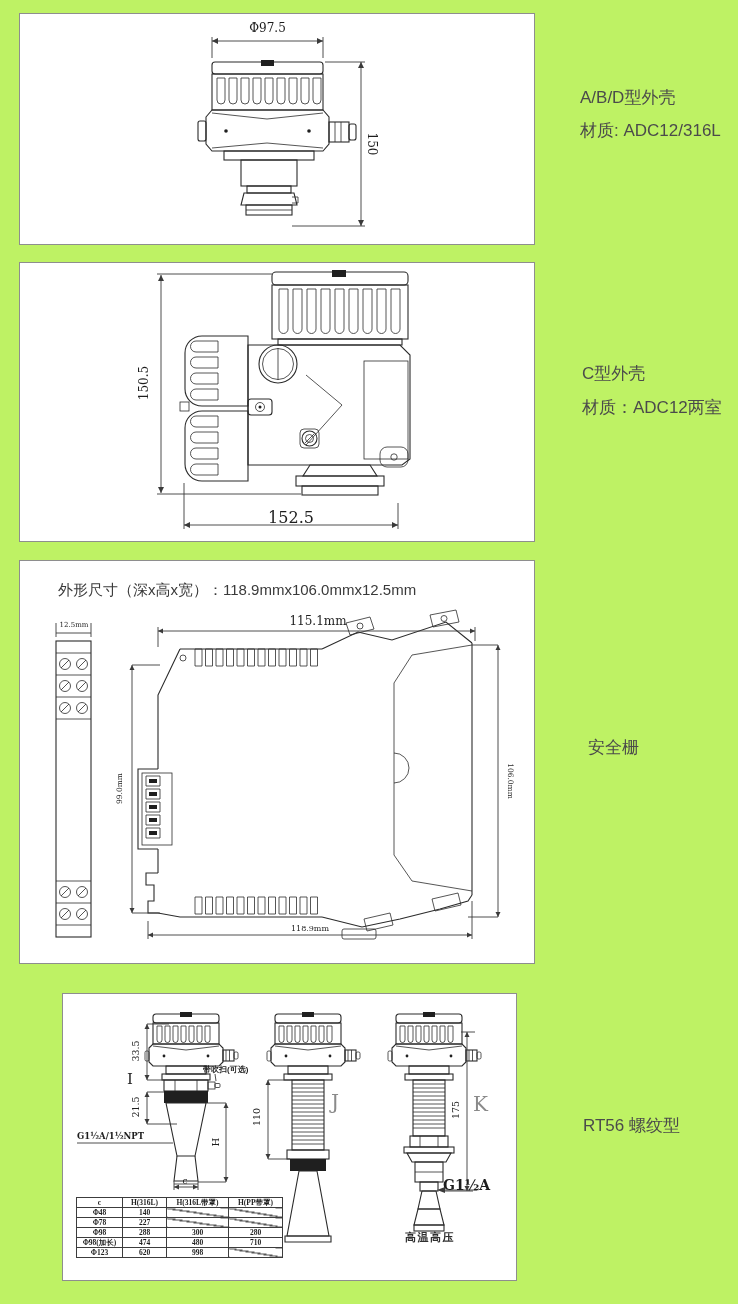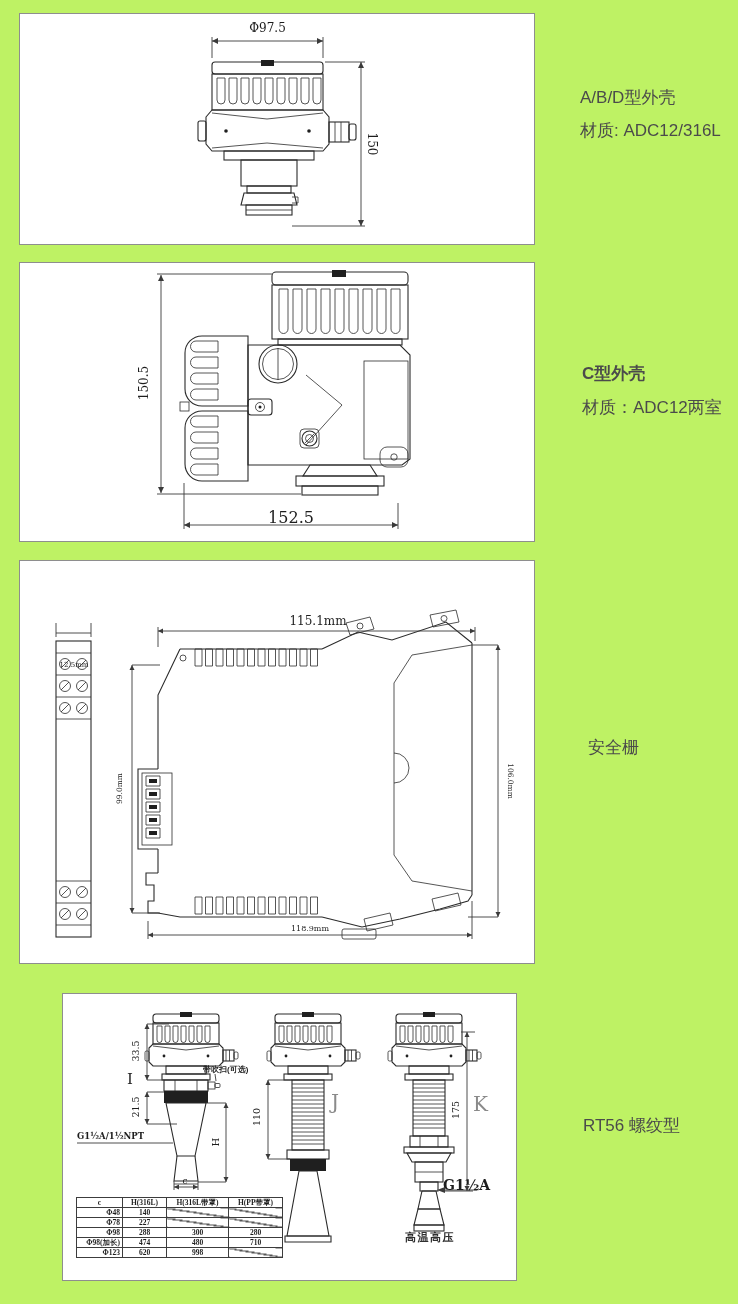--- a/index.html
+++ b/index.html
@@ -15,21 +15,21 @@
   .dim{font-family:"DejaVu Serif",serif;text-align:center;}
   .r90{transform:rotate(90deg);}
   .rn90{transform:rotate(-90deg);}
   .side-label{position:absolute;font-size:17px;color:#4b4b4b;white-space:nowrap;}
   .p3-title{position:absolute;font-size:15px;color:#3a3a3a;white-space:nowrap;}
   .serifletter{font-family:"DejaVu Serif",serif;color:#8a8a8a;}
   .dim-table{position:absolute;border-collapse:collapse;table-layout:fixed;width:206px;
              font-family:"Liberation Serif",serif;font-weight:bold;font-size:7.5px;color:#1d1d1d;}
   .dim-table th,.dim-table td{border:1px solid #3c3c3c;height:9px;line-height:9px;
              padding:0 2px;text-align:center;overflow:hidden;white-space:nowrap;}
-  .dim-table td.c0{text-align:right;}
+  .dim-table td.c0{text-align:center;}
   .dim-table td.slash{background:linear-gradient(to top right,transparent 46%,#555 46%,#555 54%,transparent 54%);}
 </style>
 </head>
 <body>
 
 <div class="page">
 
   <div class="panel" style="left:19px;top:13px;width:514px;height:230px;">
     <svg width="512" height="228" viewBox="0 0 512 228">
       <defs>
@@ -177,21 +177,22 @@
 
       <path class="dl" d="M138,86 V66 M455,80 V66"></path>
       <line class="dl" x1="138" y1="70" x2="455" y2="70" marker-start="url(#ar3)" marker-end="url(#ar3)"></line>
       <path class="dl" d="M112,104 H140 M112,352 H140"></path>
       <line class="dl" x1="112" y1="104" x2="112" y2="352" marker-start="url(#ar3)" marker-end="url(#ar3)"></line>
       <path class="dl" d="M478,84 H452 M478,356 H448"></path>
       <line class="dl" x1="478" y1="84" x2="478" y2="356" marker-start="url(#ar3)" marker-end="url(#ar3)"></line>
       <path class="dl" d="M128,360 V378 M452,340 V378"></path>
       <line class="dl" x1="128" y1="374" x2="452" y2="374" marker-start="url(#ar3)" marker-end="url(#ar3)"></line>
     </svg>
-    <div class="txt dim" style="left:24px;top:60px;width:60px;font-size:7px;margin-top:40px;">12.5mm</div>
+    <div class="p3-title" style="left:38px;top:20px;">外形尺寸（深x高x宽）：118.9mmx106.0mmx12.5mm</div>
+    <div class="txt dim" style="left:24px;top:60px;width:60px;font-size:7px;">12.5mm</div>
     <div class="txt dim" style="left:255px;top:53px;width:86px;font-size:12px;">115.1mm</div>
     <div class="txt dim rn90" style="left:78px;top:222px;width:44px;height:11px;font-size:7.5px;">99.0mm</div>
     <div class="txt dim r90" style="left:466px;top:214px;width:46px;height:12px;font-size:7.5px;">106.0mm</div>
     <div class="txt dim" style="left:250px;top:363px;width:80px;font-size:8px;">118.9mm</div>
   </div>
 
   <div class="panel" style="left:62px;top:993px;width:453px;height:286px;">
     <svg width="451" height="284" viewBox="0 0 451 284">
       <defs>
         <marker id="ar4" viewBox="0 0 8 8" refX="8" refY="4" markerWidth="6" markerHeight="6" orient="auto-start-reverse">
@@ -325,17 +326,17 @@
             <td>620</td>
             <td>998</td>
             <td class="slash"></td>
           </tr>
         </tbody>
     </table>
   </div>
 
   <div class="side-label" style="left:580px;top:86px;">A/B/D型外壳</div>
   <div class="side-label" style="left:580px;top:119px;">材质: ADC12/316L</div>
-  <div class="side-label" style="left:582px;top:362px;font-weight:bold;">C型外壳</div>
+  <div class="side-label" style="left:582px;top:362px;">C型外壳</div>
   <div class="side-label" style="left:582px;top:396px;">材质：ADC12两室</div>
   <div class="side-label" style="left:588px;top:736px;">安全栅</div>
   <div class="side-label" style="left:583px;top:1114px;">RT56 螺纹型</div>
 </div>
 
 </body></html>

